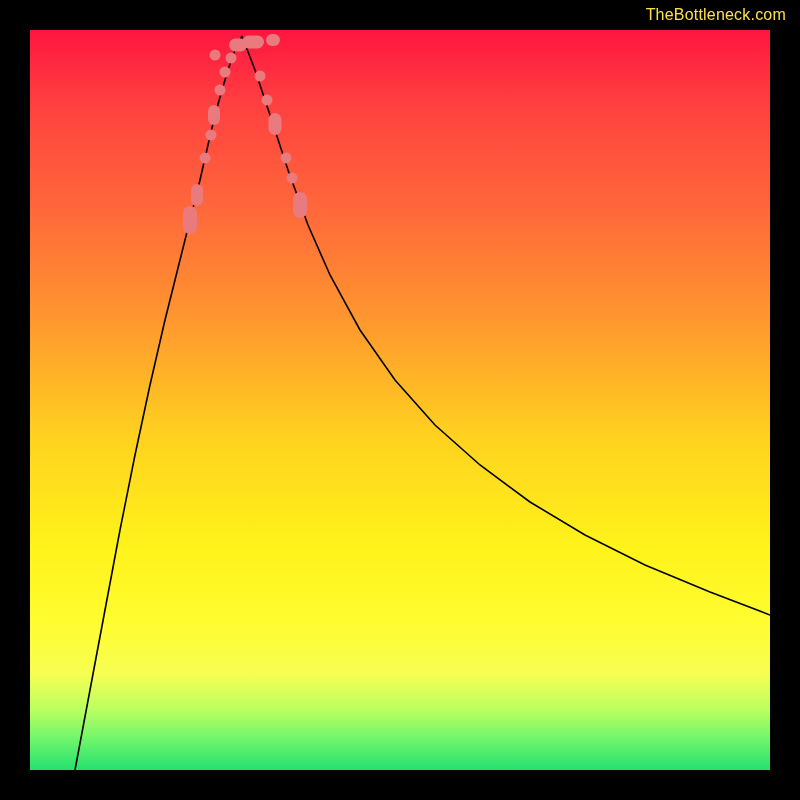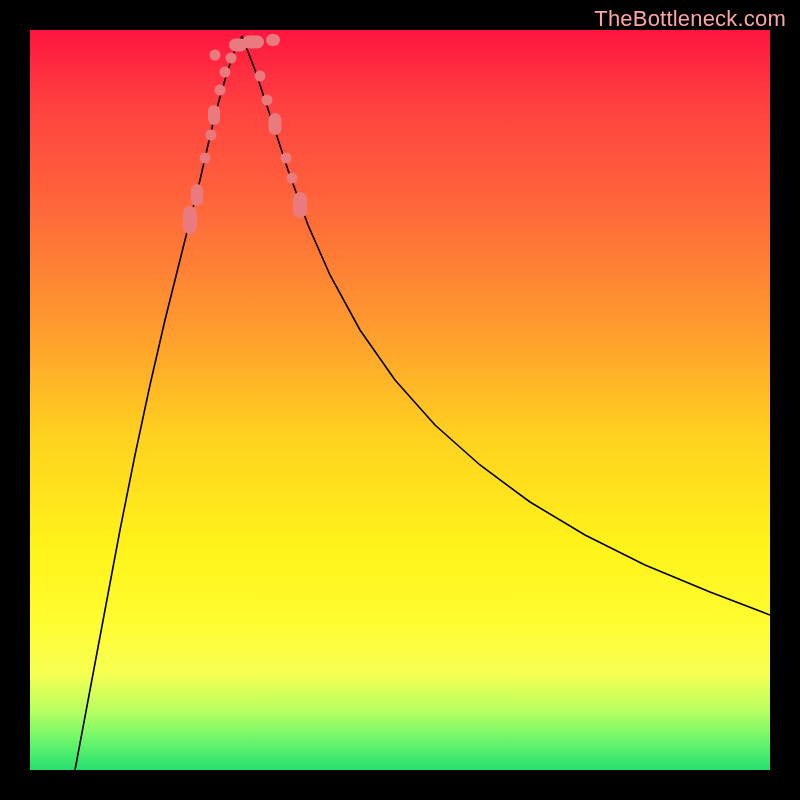--- a/index.html
+++ b/index.html
@@ -28,22 +28,22 @@
       #f6ff52 87%,
       #b8ff60 92%,
       #6cf56c 96%,
       #25e06f 100%
     );
   }
   .watermark {
     position: absolute;
     top: 6px;
     right: 14px;
-    color: #fca5a5;
-    font-size: 22px;
+    color: #fde047;
+    font-size: 16px;
     font-weight: 500;
     letter-spacing: 0.2px;
     user-select: none;
   }
   svg {
     position: absolute;
     left: 0;
     top: 0;
   }
   .curve {

